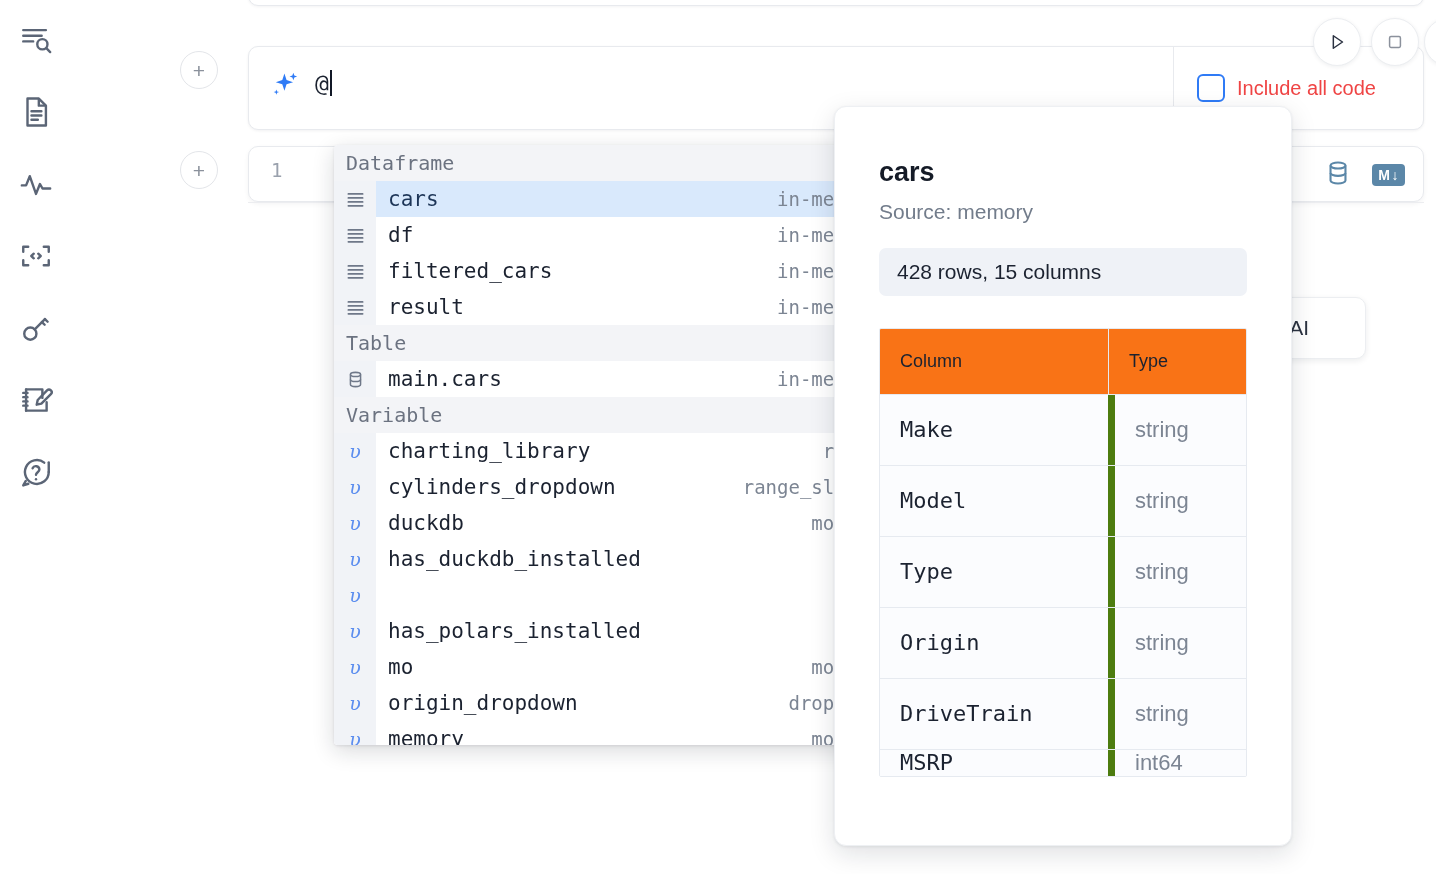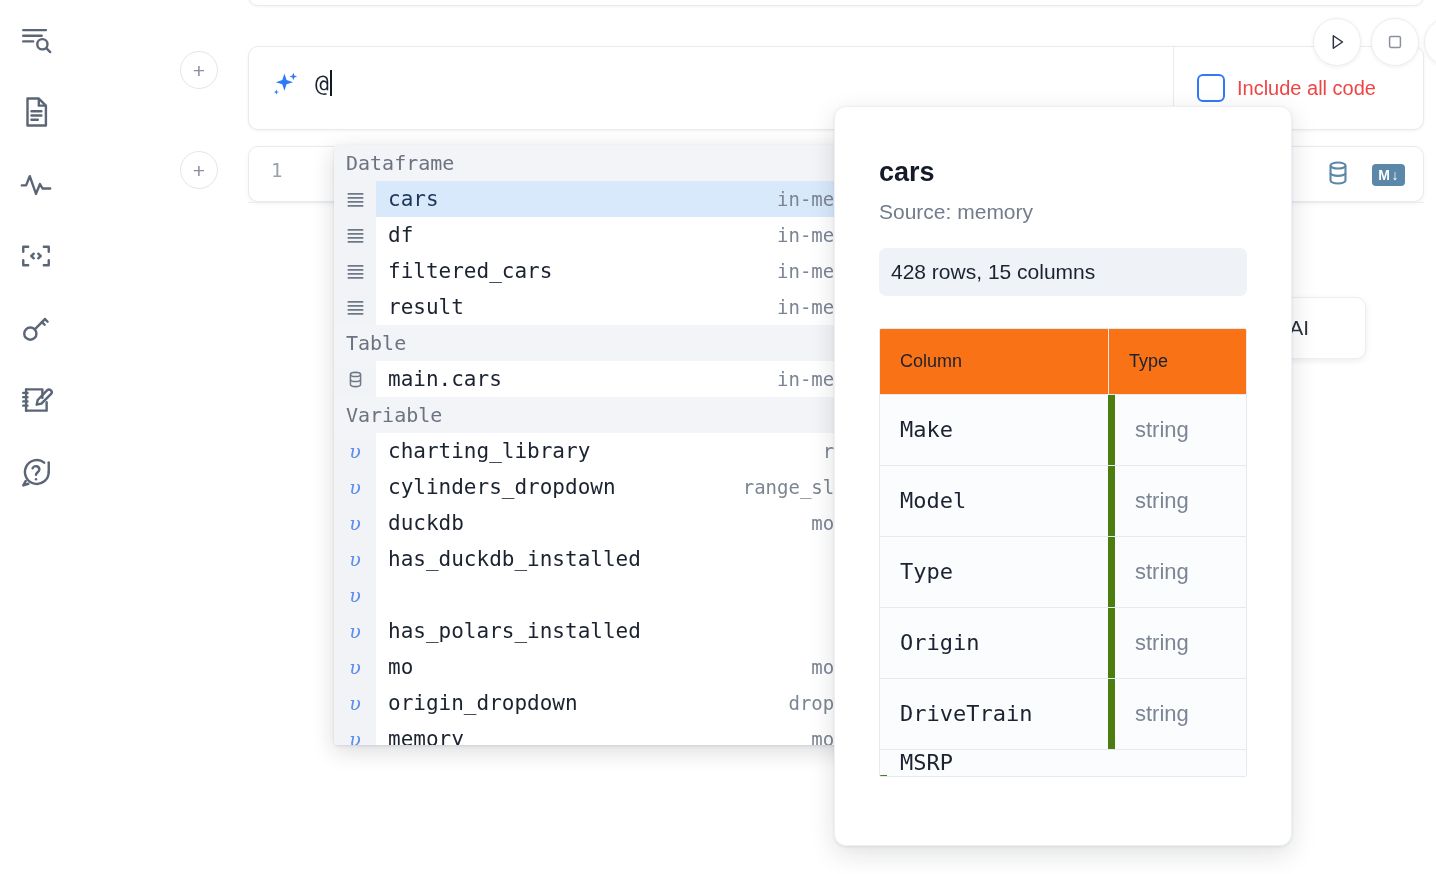--- a/index.html
+++ b/index.html
@@ -179,21 +179,21 @@
     box-shadow: 0 8px 26px rgba(16,24,40,.13), 0 1px 3px rgba(16,24,40,.08);
     overflow:hidden;
     font-family: "Liberation Sans", sans-serif;
   }
   .pv-title {
     margin: 50px 0 0 44px; font-size: 27px; font-weight: 700; color:#151b27;
   }
   .pv-source { margin: 12px 0 0 44px; font-size: 21px; color:#727c8b; }
   .pv-stats {
     margin: 24px 44px 0 44px; height: 48px; line-height: 48px;
-    background:#eff2f7; border-radius: 7px; padding-left: 12px;
+    background:#eff2f7; border-radius: 7px; padding-left: 18px;
     font-size: 21px; color:#1b2230;
   }
   .pv-table {
     margin: 32px 44px 0 44px;
     border: 1px solid #e6eaf0;
     border-radius: 2px; overflow: hidden;
   }
   .pv-tr { display:flex; border-bottom: 1px solid #e6eaf0; }
   .pv-tr:last-child { border-bottom: none; }
   .pv-th {
@@ -203,21 +203,21 @@
   .pv-th.second { flex: 0 0 138px; border-left: 1px solid #e6eaf0; }
   .pv-td {
     flex: 1 1 0; padding: 22px 0 22px 20px;
     background:#fbfcfe; font-size: 22px; color:#1b2230;
     font-family:"DejaVu Sans Mono","Liberation Mono", monospace;
   }
   .pv-td.second {
     flex: 0 0 138px; border-left: 7px solid #4d7c0f;
     color:#7c8593; font-family:"Liberation Sans", sans-serif;
   }
-  .pv-tr.partial { height: 26px; overflow:hidden;flex-direction:column; }
+  .pv-tr.partial { height: 26px; overflow:hidden; }
   .pv-tr.partial .pv-td { padding-top: 0; padding-bottom: 0; height: 26px; }
 </style>
 </head>
 <body>
 
 <div id="root">
 
   <div class="rail">
 
     <div class="rail-btn">

